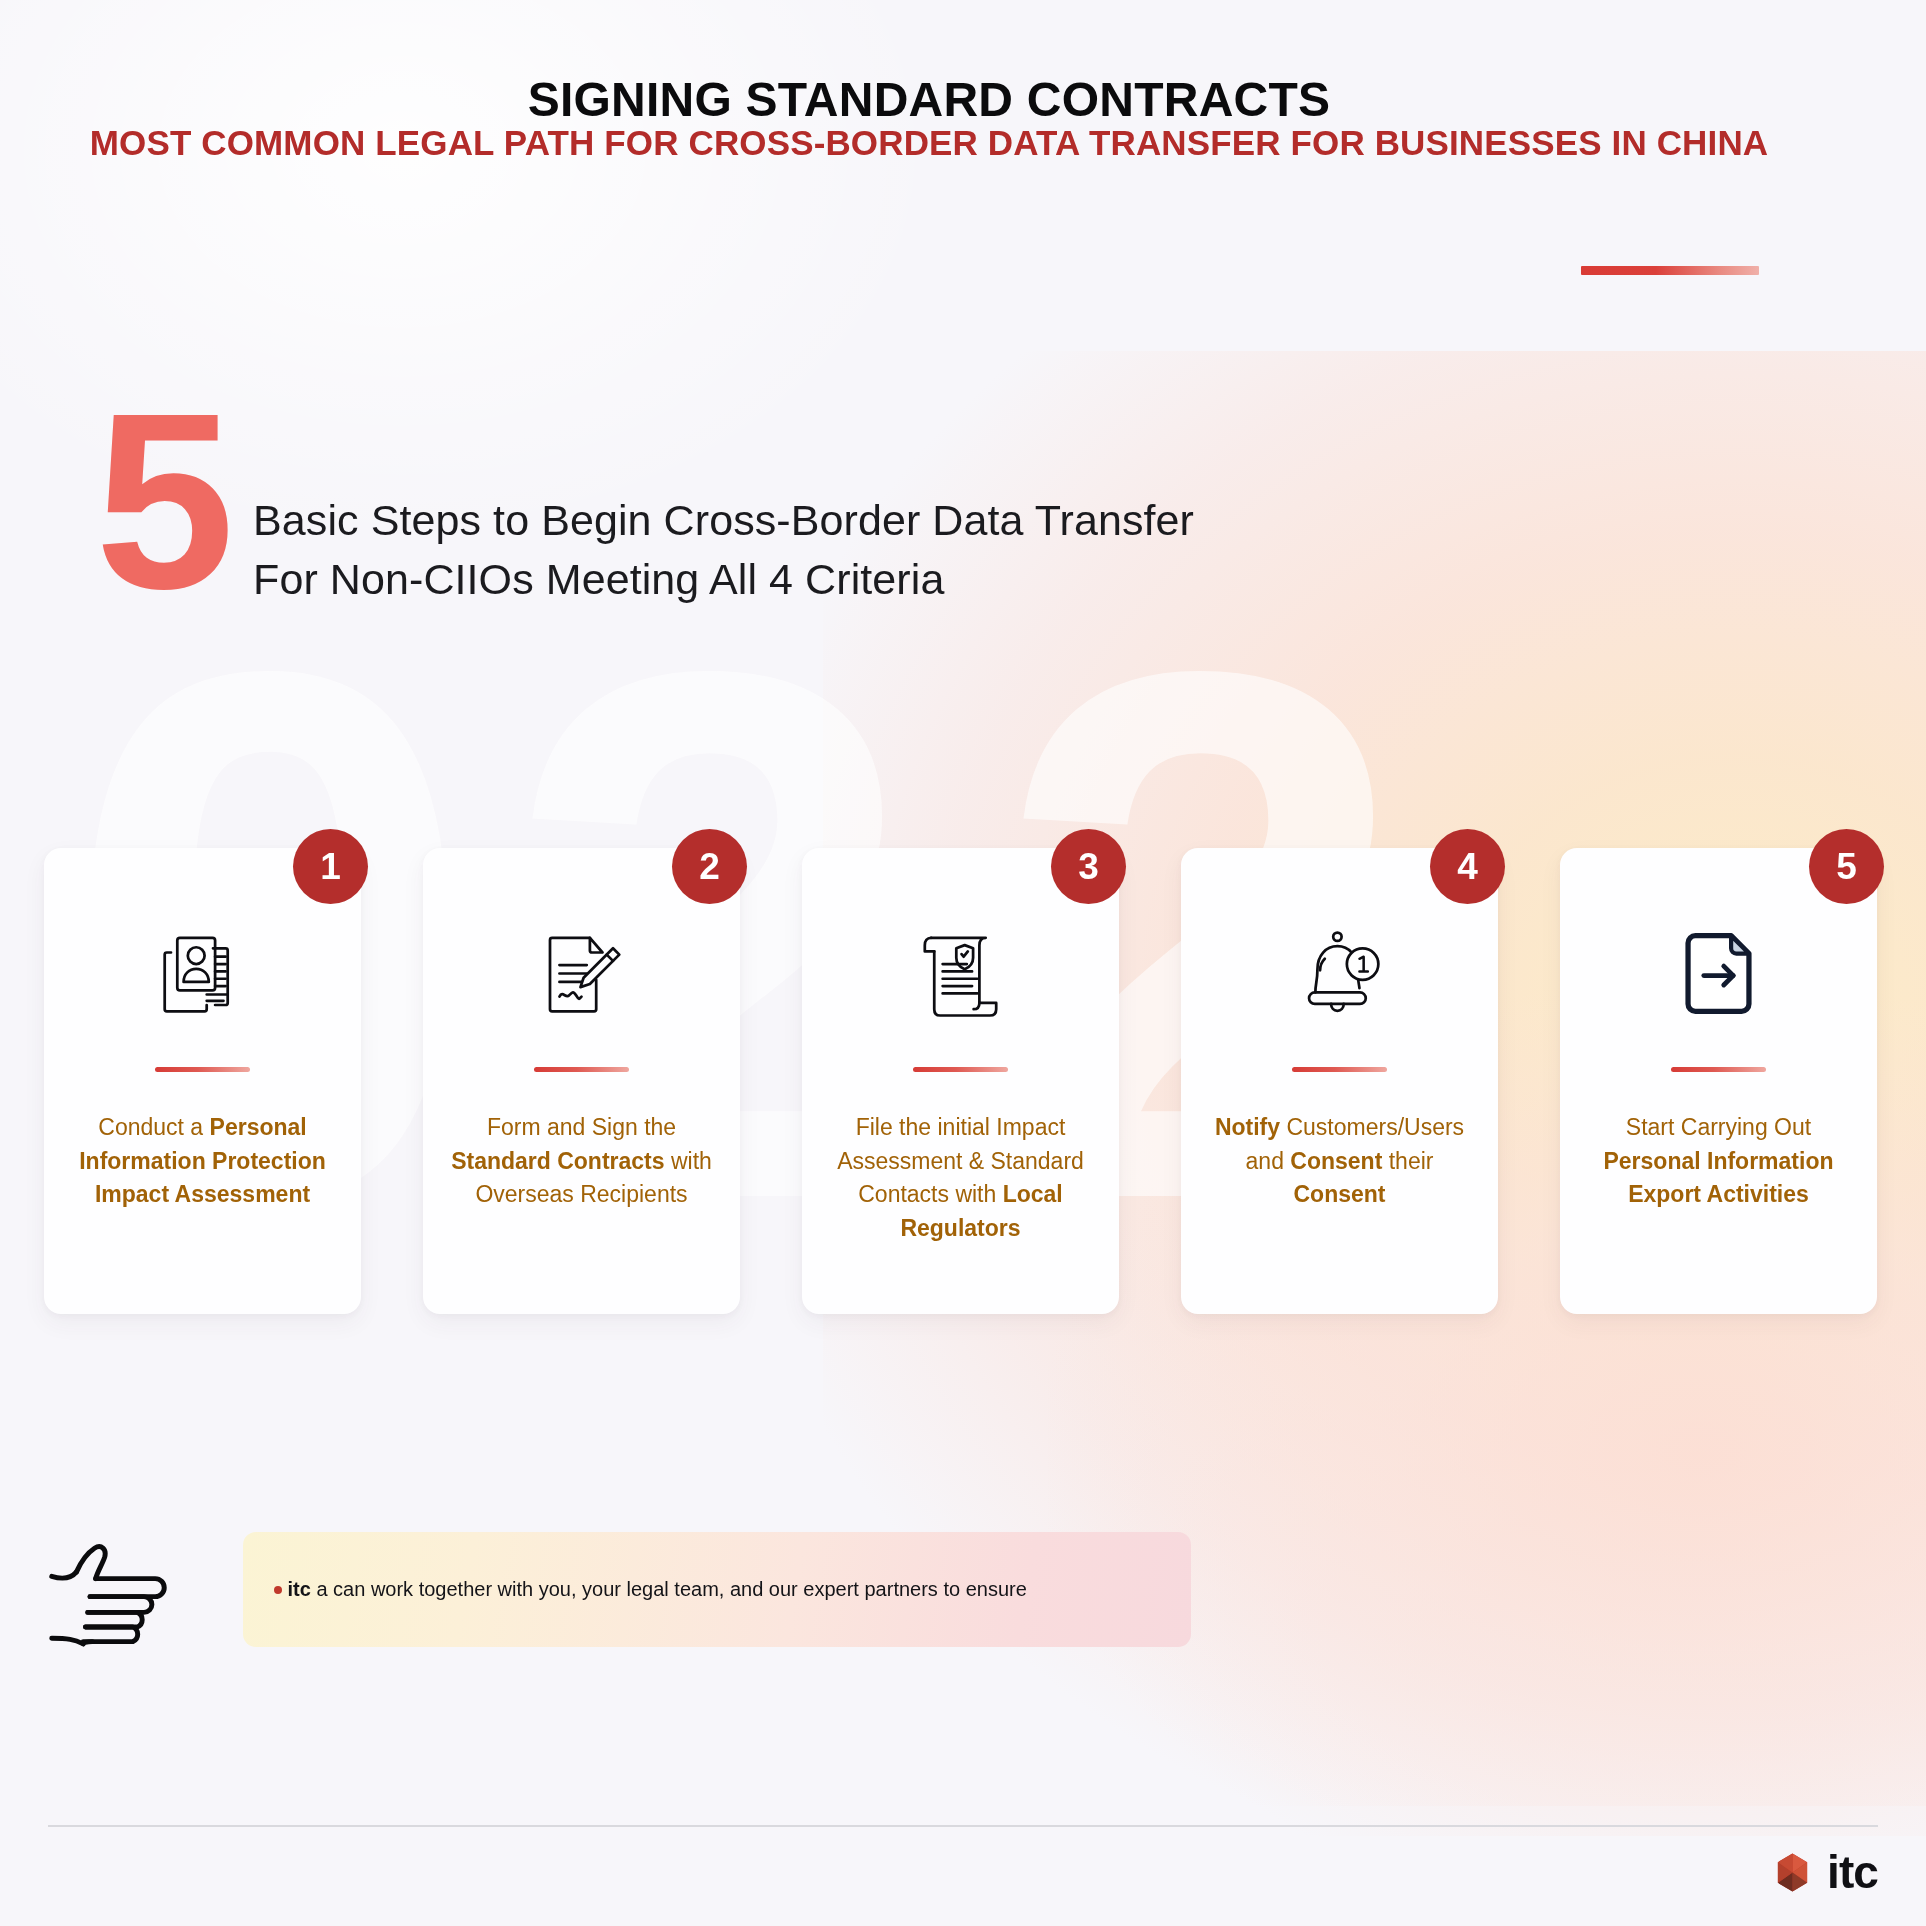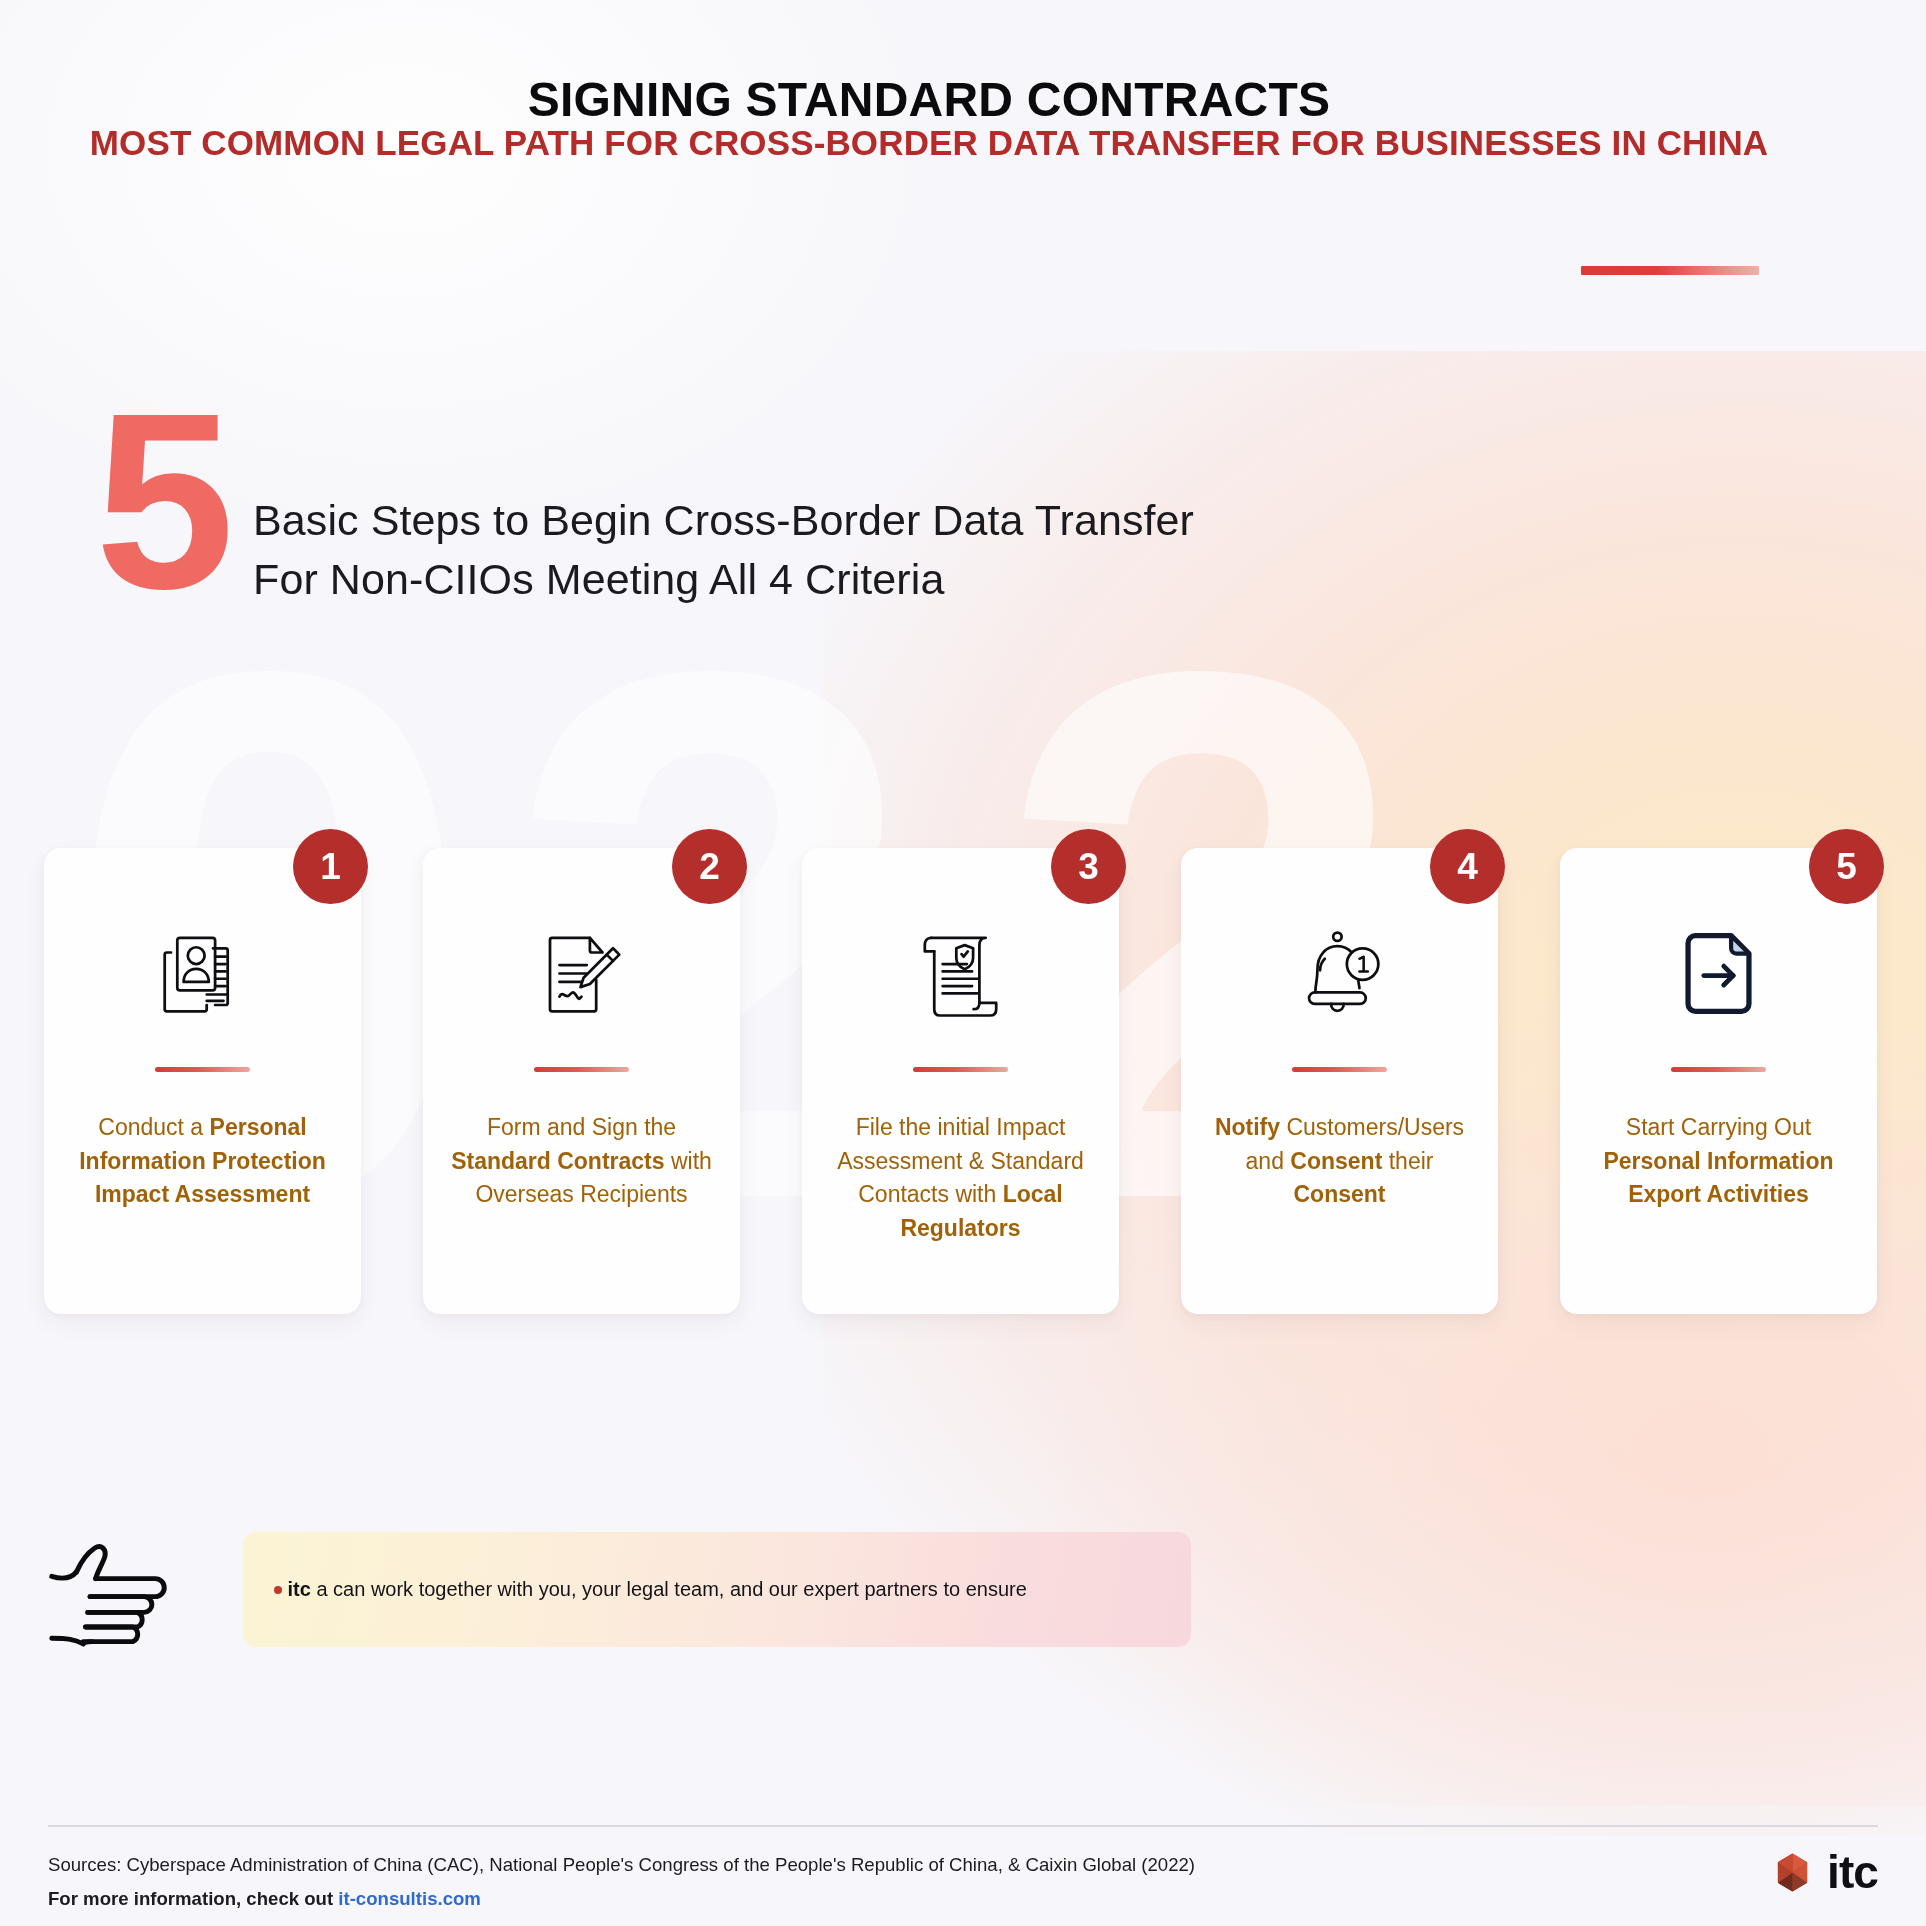--- a/index.html
+++ b/index.html
@@ -425,24 +425,20 @@
 
   <div class="callout">
     <div class="callout-line">
       <span class="callout-dot"></span>
       <span><b>itc</b><span> a can work together with you, your legal team, and our expert partners to ensure</span></span>
     </div>
   </div>
 
   <div class="footer-rule"></div>
 
-  <div class="footer">
-    <div class="row1">Sources: Cyberspace Administration of China (CAC), National People's Congress of the People's Republic of China, &amp; Caixin Global (2022)</div>
-    <div class="row2"><span>For more information, check out </span><span class="link">it-consultis.com</span></div>
-  </div>
 
   <div class="brand">
     <div class="brand-mark">
       <svg viewBox="0 0 100 100">
         <polygon points="50,6 84,26 84,74 50,94 16,74 16,26" fill="#c0392b"></polygon>
         <polygon points="50,6 84,26 50,50" fill="#d9593f"></polygon>
         <polygon points="84,26 84,74 50,50" fill="#cf5237"></polygon>
         <polygon points="84,74 50,94 50,50" fill="#8e3a28"></polygon>
         <polygon points="50,94 16,74 50,50" fill="#6e2c20"></polygon>
         <polygon points="16,74 16,26 50,50" fill="#b3402c"></polygon>

